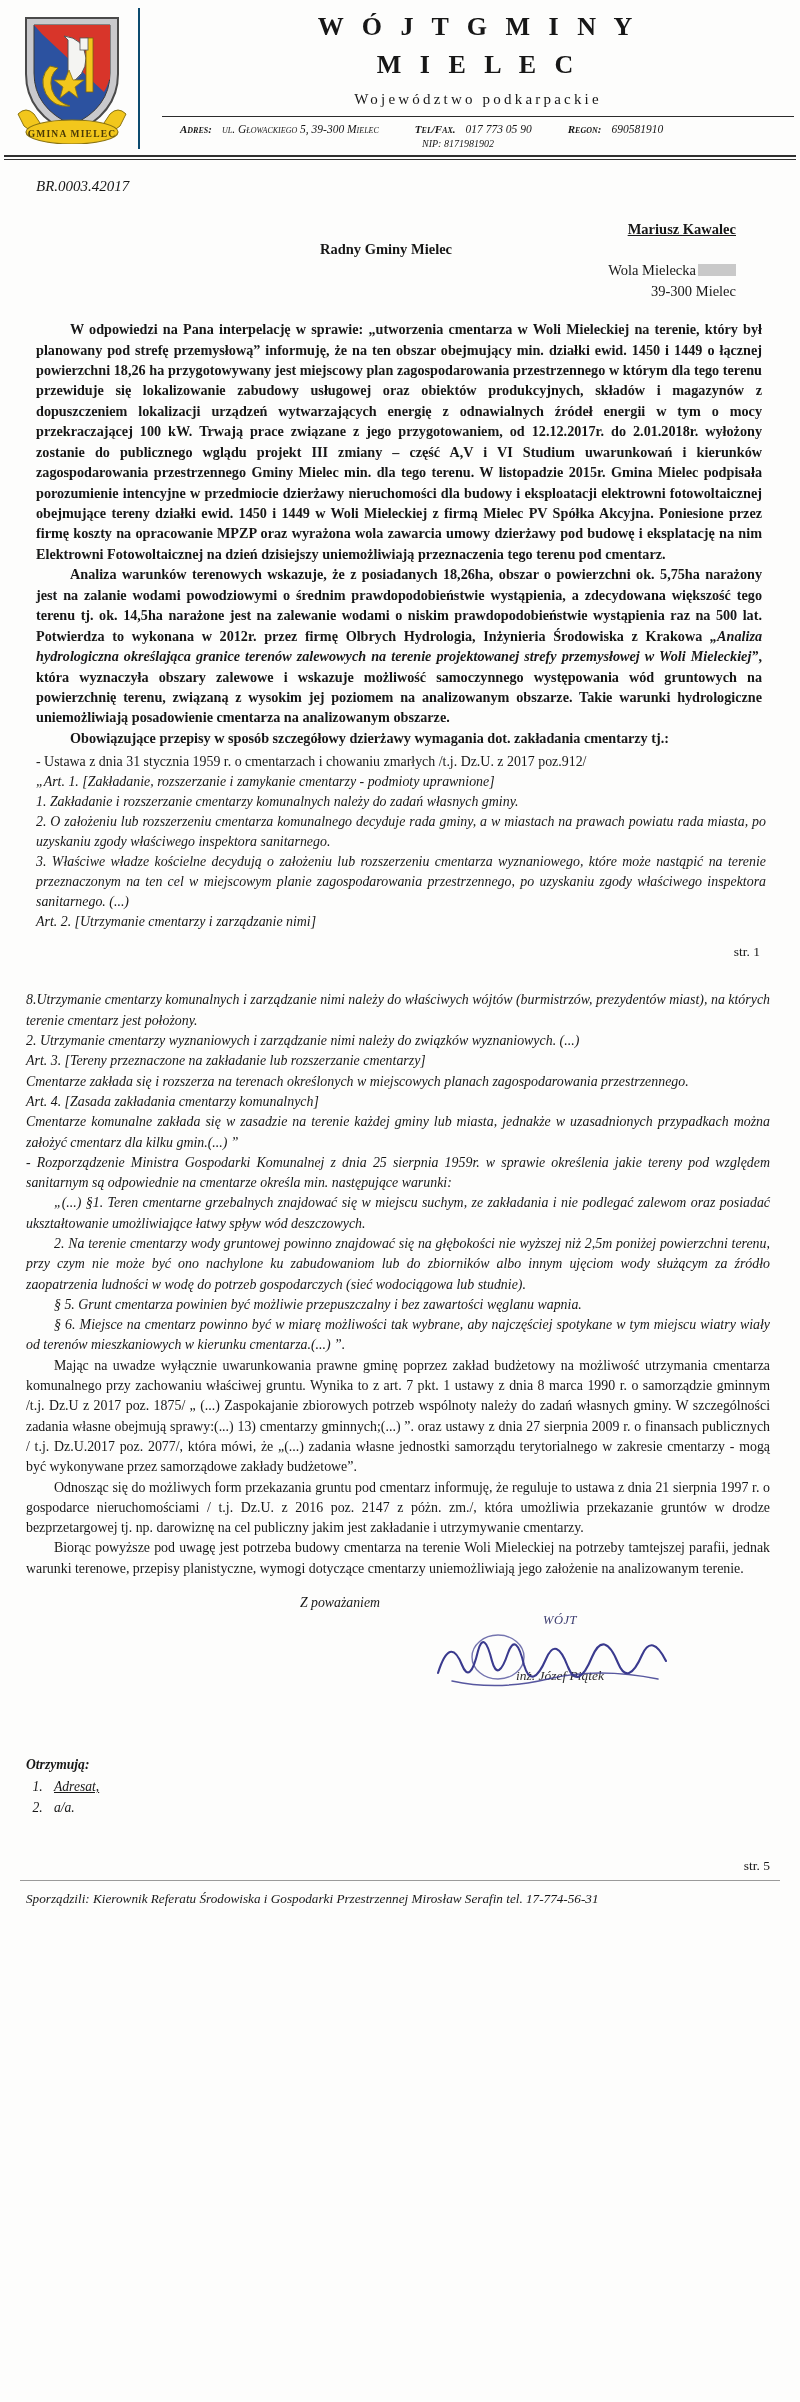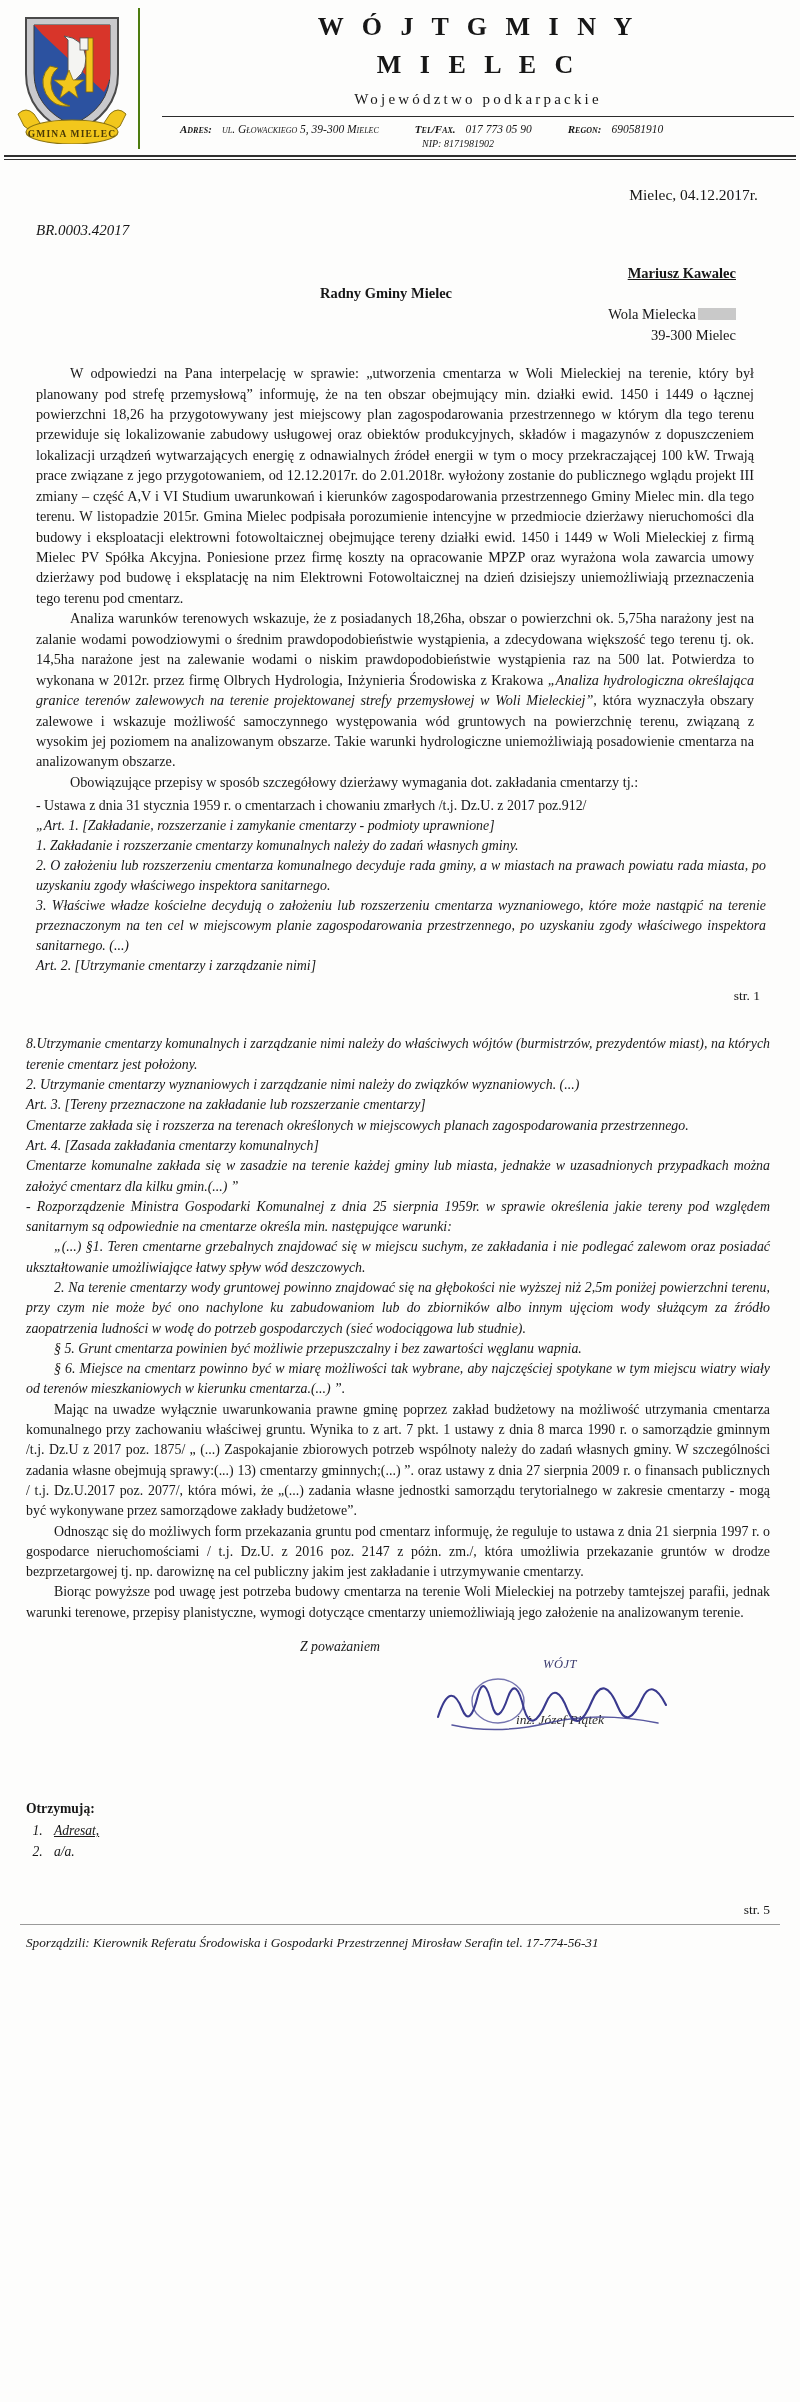--- a/index.html
+++ b/index.html
@@ -36,21 +36,21 @@
     width: 132px;
     flex: 0 0 132px;
     display: flex;
     align-items: flex-start;
     justify-content: center;
     padding-top: 2px;
   }
   .crest { display:block; }
   .head-cell {
     flex: 1 1 auto;
-    border-left: 2px solid #4d7c0f;
+    border-left: 2px solid #0c4a6e;
     padding-left: 22px;
     display: flex;
     flex-direction: column;
     justify-content: center;
   }
   .office-line1 {
     text-align: center;
     font-family: "Liberation Serif", serif;
     font-weight: 700;
     font-size: 26px;
@@ -149,23 +149,24 @@
   }
 
   
   .body-text {
     padding: 18px 34px 0 36px;
     font-size: 14.2px;
     line-height: 1.44;
     text-align: justify;
   }
   .body-text p {
-    margin: 0 12px 0 0;
+    margin: 0 4px 0 0;
     text-indent: 34px;
     text-align: justify;
+    font-weight: bold;
   }
   .ital { font-style: italic; }
 
   .law-block {
     padding: 4px 34px 0 36px;
     font-size: 13.9px;
     line-height: 1.44;
     text-align: justify;
   }
   .law-block p { margin: 0; text-indent: 0; }
@@ -235,20 +236,21 @@
     pointer-events: none;
   }
 
   .recipients {
     padding: 10px 30px 0 26px;
     font-size: 13.6px;
     line-height: 1.5;
   }
   .recipients .title {
     font-weight: 700;
+    font-style: italic;
     margin-bottom: 2px;
   }
   .recipients ol {
     margin: 0;
     padding-left: 20px;
     font-style: italic;
   }
   .recipients li { padding-left: 8px; }
   .recipients li.ul { text-decoration: underline; }
 
@@ -317,21 +319,20 @@
         <span class="contact-label sc">Regon:</span>
         <span class="contact-value">690581910</span>
       </div>
       <div class="nip-row">NIP: 8171981902</div>
     </div>
   </div>
 
   <div class="double-rule"></div>
 
   <div class="meta">
-    <div class="date-line">Mielec, 04.12.2017r.</div>
     <div class="ref-line">BR.0003.42017</div>
 
     <div class="addressee">
       <div class="nm">Mariusz Kawalec</div>
       <div class="role">Radny Gminy Mielec</div>
       <div>
         <span class="street">Wola Mielecka</span><span class="redact"></span>
       </div>
       <div class="city">39-300 Mielec</div>
     </div>

